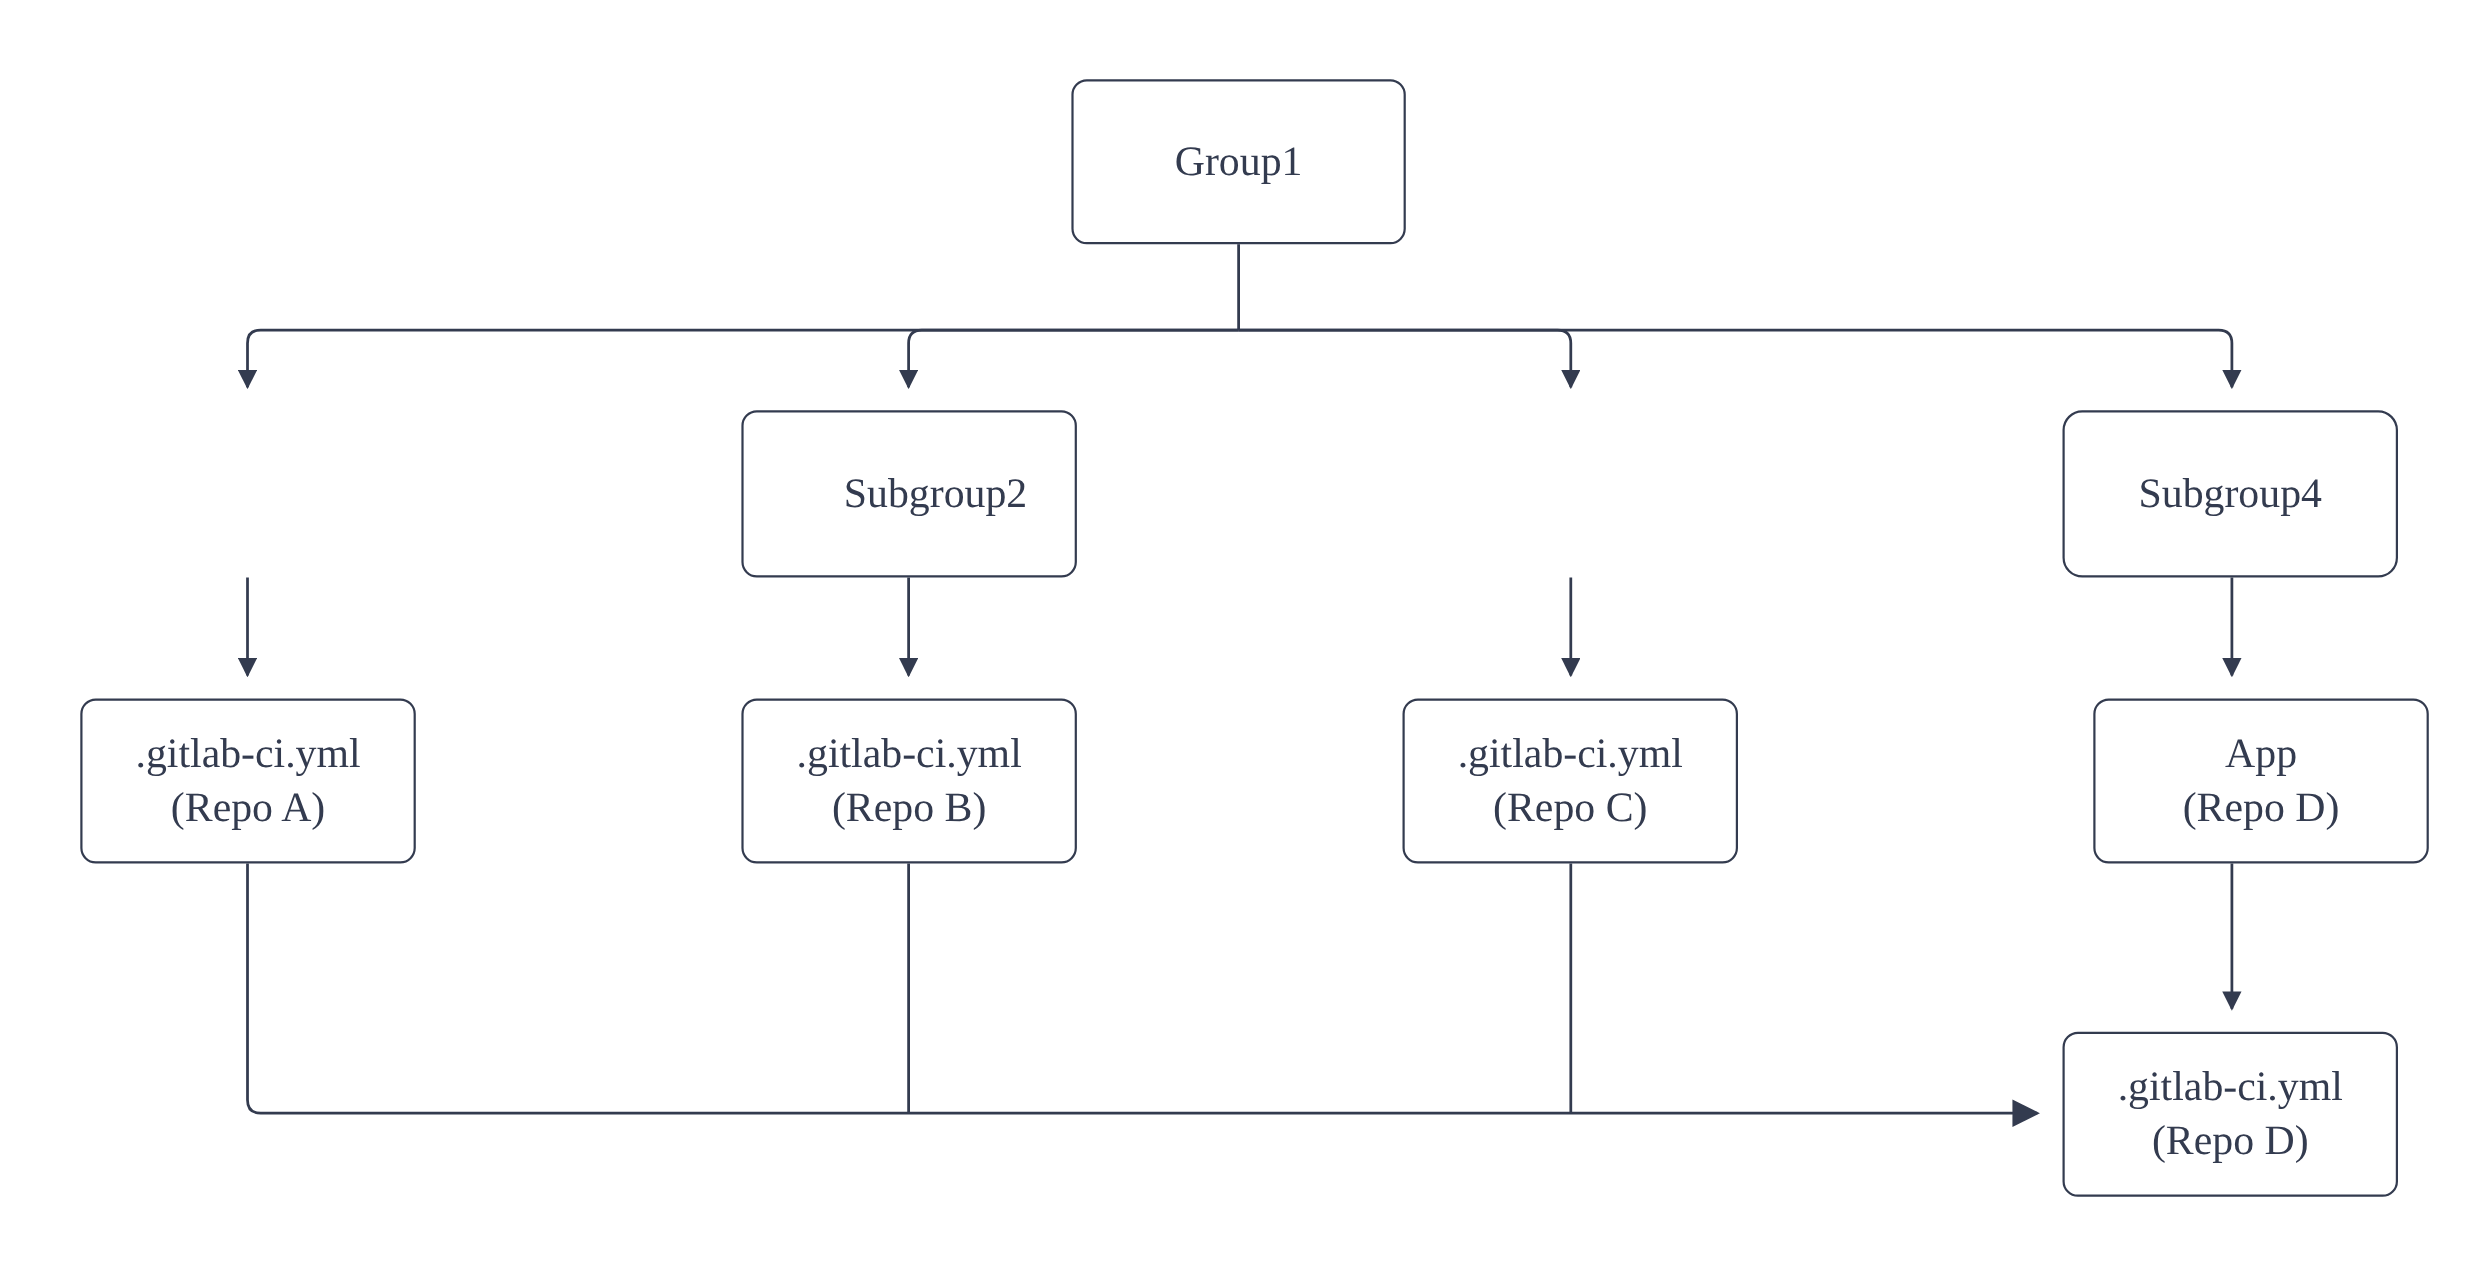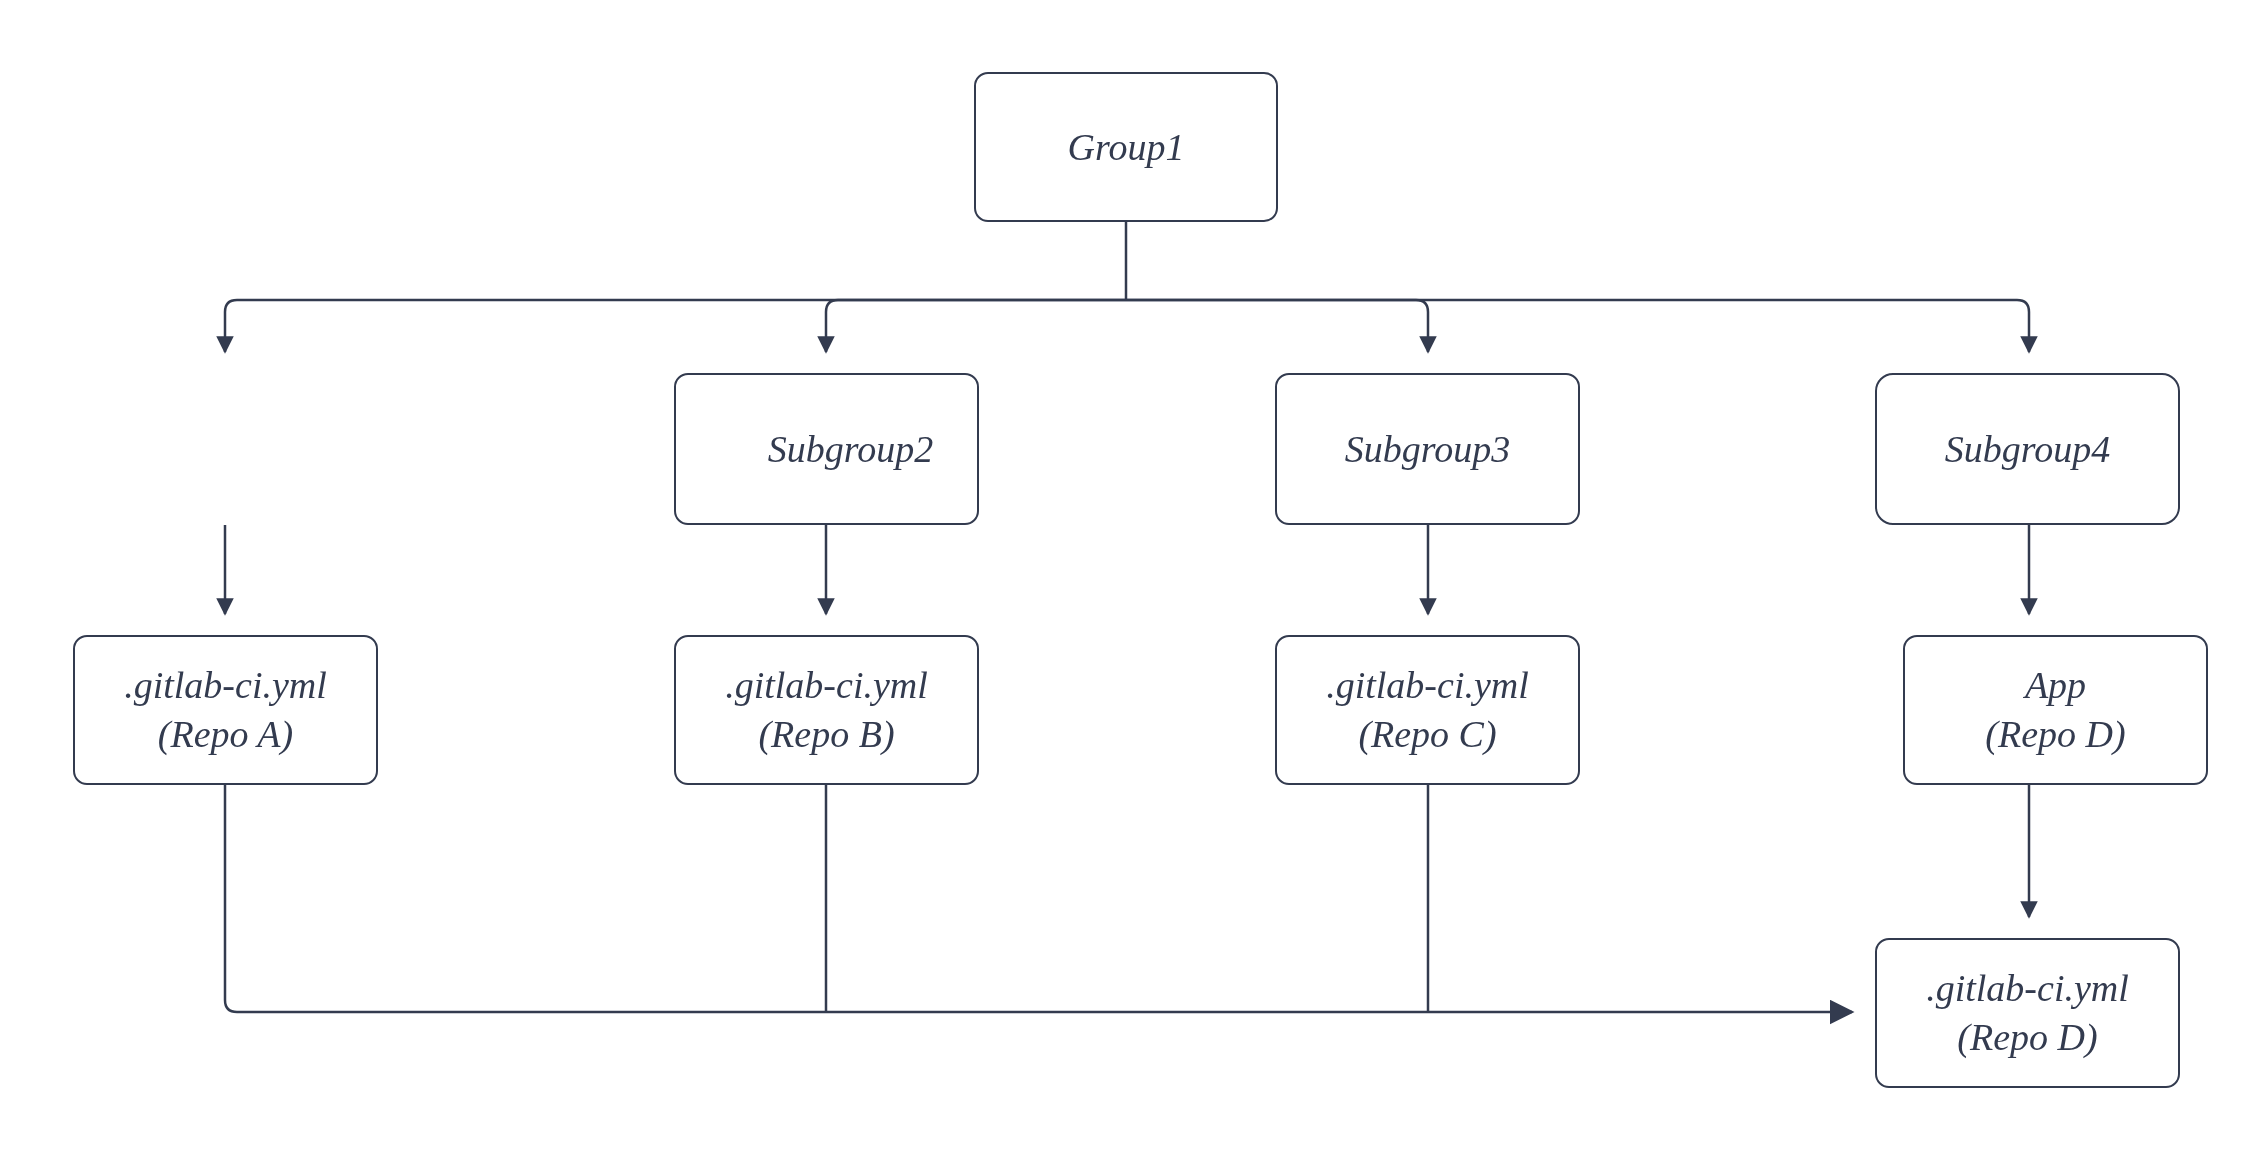--- a/index.html
+++ b/index.html
@@ -30,21 +30,20 @@
     display: flex;
     flex-direction: column;
     align-items: center;
     justify-content: center;
     color: #333b4f;
     font-size: 38px;
     line-height: 1.28;
     text-align: center;
     z-index: 2;
     white-space: pre;
-    font-style: italic;
   }
   .node .line2 {
     display: block;
   }
 </style>
 </head>
 <body>
 
 <div id="diagram-canvas">
 
@@ -79,23 +78,20 @@
 
   <div class="node" style="left:974px; top:72px; width:304px; height:150px;">
     <span>Group1</span>
   </div>
 
 
   <div class="node" style="left:674px; top:373px; width:305px; height:152px;padding-left:48px;">
     <span>Subgroup2</span>
   </div>
 
-  <div class="node" style="left:1275px; top:373px; width:305px; height:152px;">
-    <span>Subgroup3</span>
-  </div>
 
   <div class="node" style="left:1875px; top:373px; width:305px; height:152px;border-radius:18px;">
     <span>Subgroup4</span>
   </div>
 
   <div class="node" style="left:73px; top:635px; width:305px; height:150px;">
     <span>.gitlab-ci.yml</span>
     <span class="line2">(Repo A)</span>
   </div>
 

